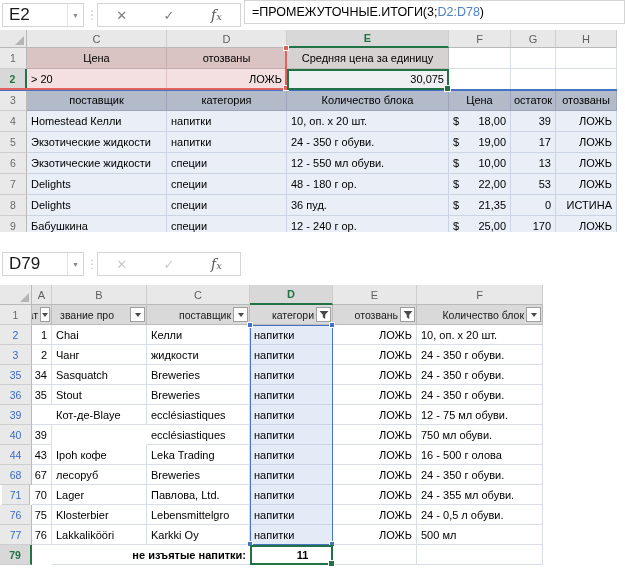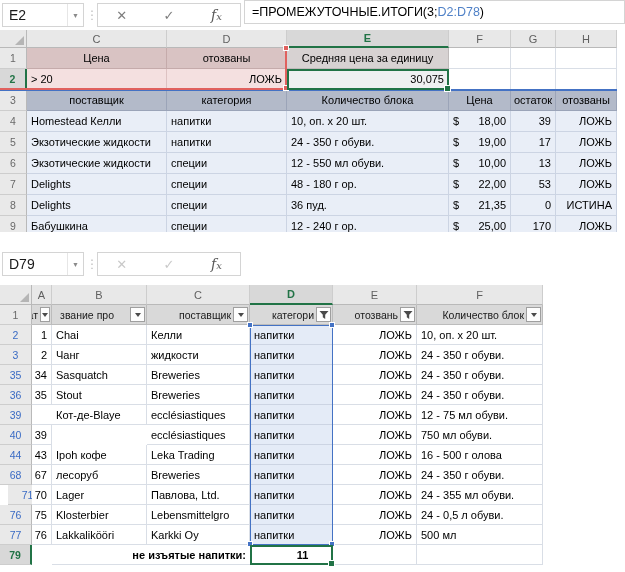--- a/index.html
+++ b/index.html
@@ -2,21 +2,21 @@
 <html><head>
 <meta charset="utf-8">
 <style>
   html,body{margin:0;padding:0;background:#fff;}
   .screen{position:relative;width:625px;height:572px;background:#fff;overflow:hidden;
           font-family:"Liberation Sans",sans-serif;}
   
   .fbox{position:absolute;background:#fff;border:1px solid #d4d4d4;box-sizing:border-box;
         height:24px;display:flex;align-items:center;}
   .namebox{left:2px;width:82px;}
-  .nb-text{flex:1;padding-left:6px;font-size:14px;color:#1a1a1a;}
+  .nb-text{flex:1;padding-left:6px;font-size:17px;color:#1a1a1a;}
   .nb-arrow{width:15px;height:100%;display:flex;align-items:center;justify-content:center;
             border-left:1px solid #e6e6e6;color:#8a8a8a;font-size:7px;}
   .dots{position:absolute;left:86px;width:10px;text-align:center;color:#bdbdbd;
         font-size:12px;letter-spacing:0;}
   .fbtns{left:97px;width:144px;justify-content:space-around;}
   .fbtn{font-size:13px;cursor:default;}
   .fx{font-family:"DejaVu Serif",serif;font-style:italic;color:#595959;font-size:14px;}
   .fx .sub{font-size:10px;}
   .finput{left:244px;width:381px;padding-left:7px;font-size:12.5px;white-space:nowrap;overflow:hidden;}
   
@@ -208,21 +208,21 @@
       <div class="colhdr" style="left: 417px; top: 0px; width: 126px; height: 20px;">F</div>
       <div class="rowhdr" style="left: 0px; top: 20px; width: 32px; height: 20px;">1</div>
       <div class="rowhdr blue" style="left: 0px; top: 40px; width: 32px; height: 20px;">2</div>
       <div class="rowhdr blue" style="left: 0px; top: 60px; width: 32px; height: 20px;">3</div>
       <div class="rowhdr blue" style="left: 0px; top: 80px; width: 32px; height: 20px;">35</div>
       <div class="rowhdr blue" style="left: 0px; top: 100px; width: 32px; height: 20px;">36</div>
       <div class="rowhdr blue" style="left: 0px; top: 120px; width: 32px; height: 20px;">39</div>
       <div class="rowhdr blue" style="left: 0px; top: 140px; width: 32px; height: 20px;">40</div>
       <div class="rowhdr blue" style="left: 0px; top: 160px; width: 32px; height: 20px;">44</div>
       <div class="rowhdr blue" style="left: 0px; top: 180px; width: 32px; height: 20px;">68</div>
-      <div class="rowhdr blue" style="left: 8px; top: 200px; width: 40px; height: 20px;">71</div>
+      <div class="rowhdr blue" style="left: 2px; top: 200px; width: 28px; height: 20px;">71</div>
       <div class="rowhdr blue" style="left: 0px; top: 220px; width: 32px; height: 20px;">76</div>
       <div class="rowhdr blue" style="left: 0px; top: 240px; width: 32px; height: 20px;">77</div>
       <div class="rowhdr sel" style="left: 0px; top: 260px; width: 32px; height: 20px;">79</div>
       <div class="cell fhdr" style="left: 32px; top: 20px; width: 20px; height: 20px; padding-right: 13px;">
         <span>икат</span>
         <div class="fbtn-sq" style="right: 1px; top: 2px; width: 10px; height: 15px;">
           <div class="arr"></div>
         </div>
       </div>
       <div class="cell fhdr" style="left: 52px; top: 20px; width: 95px; height: 20px; padding-right: 32px;">

